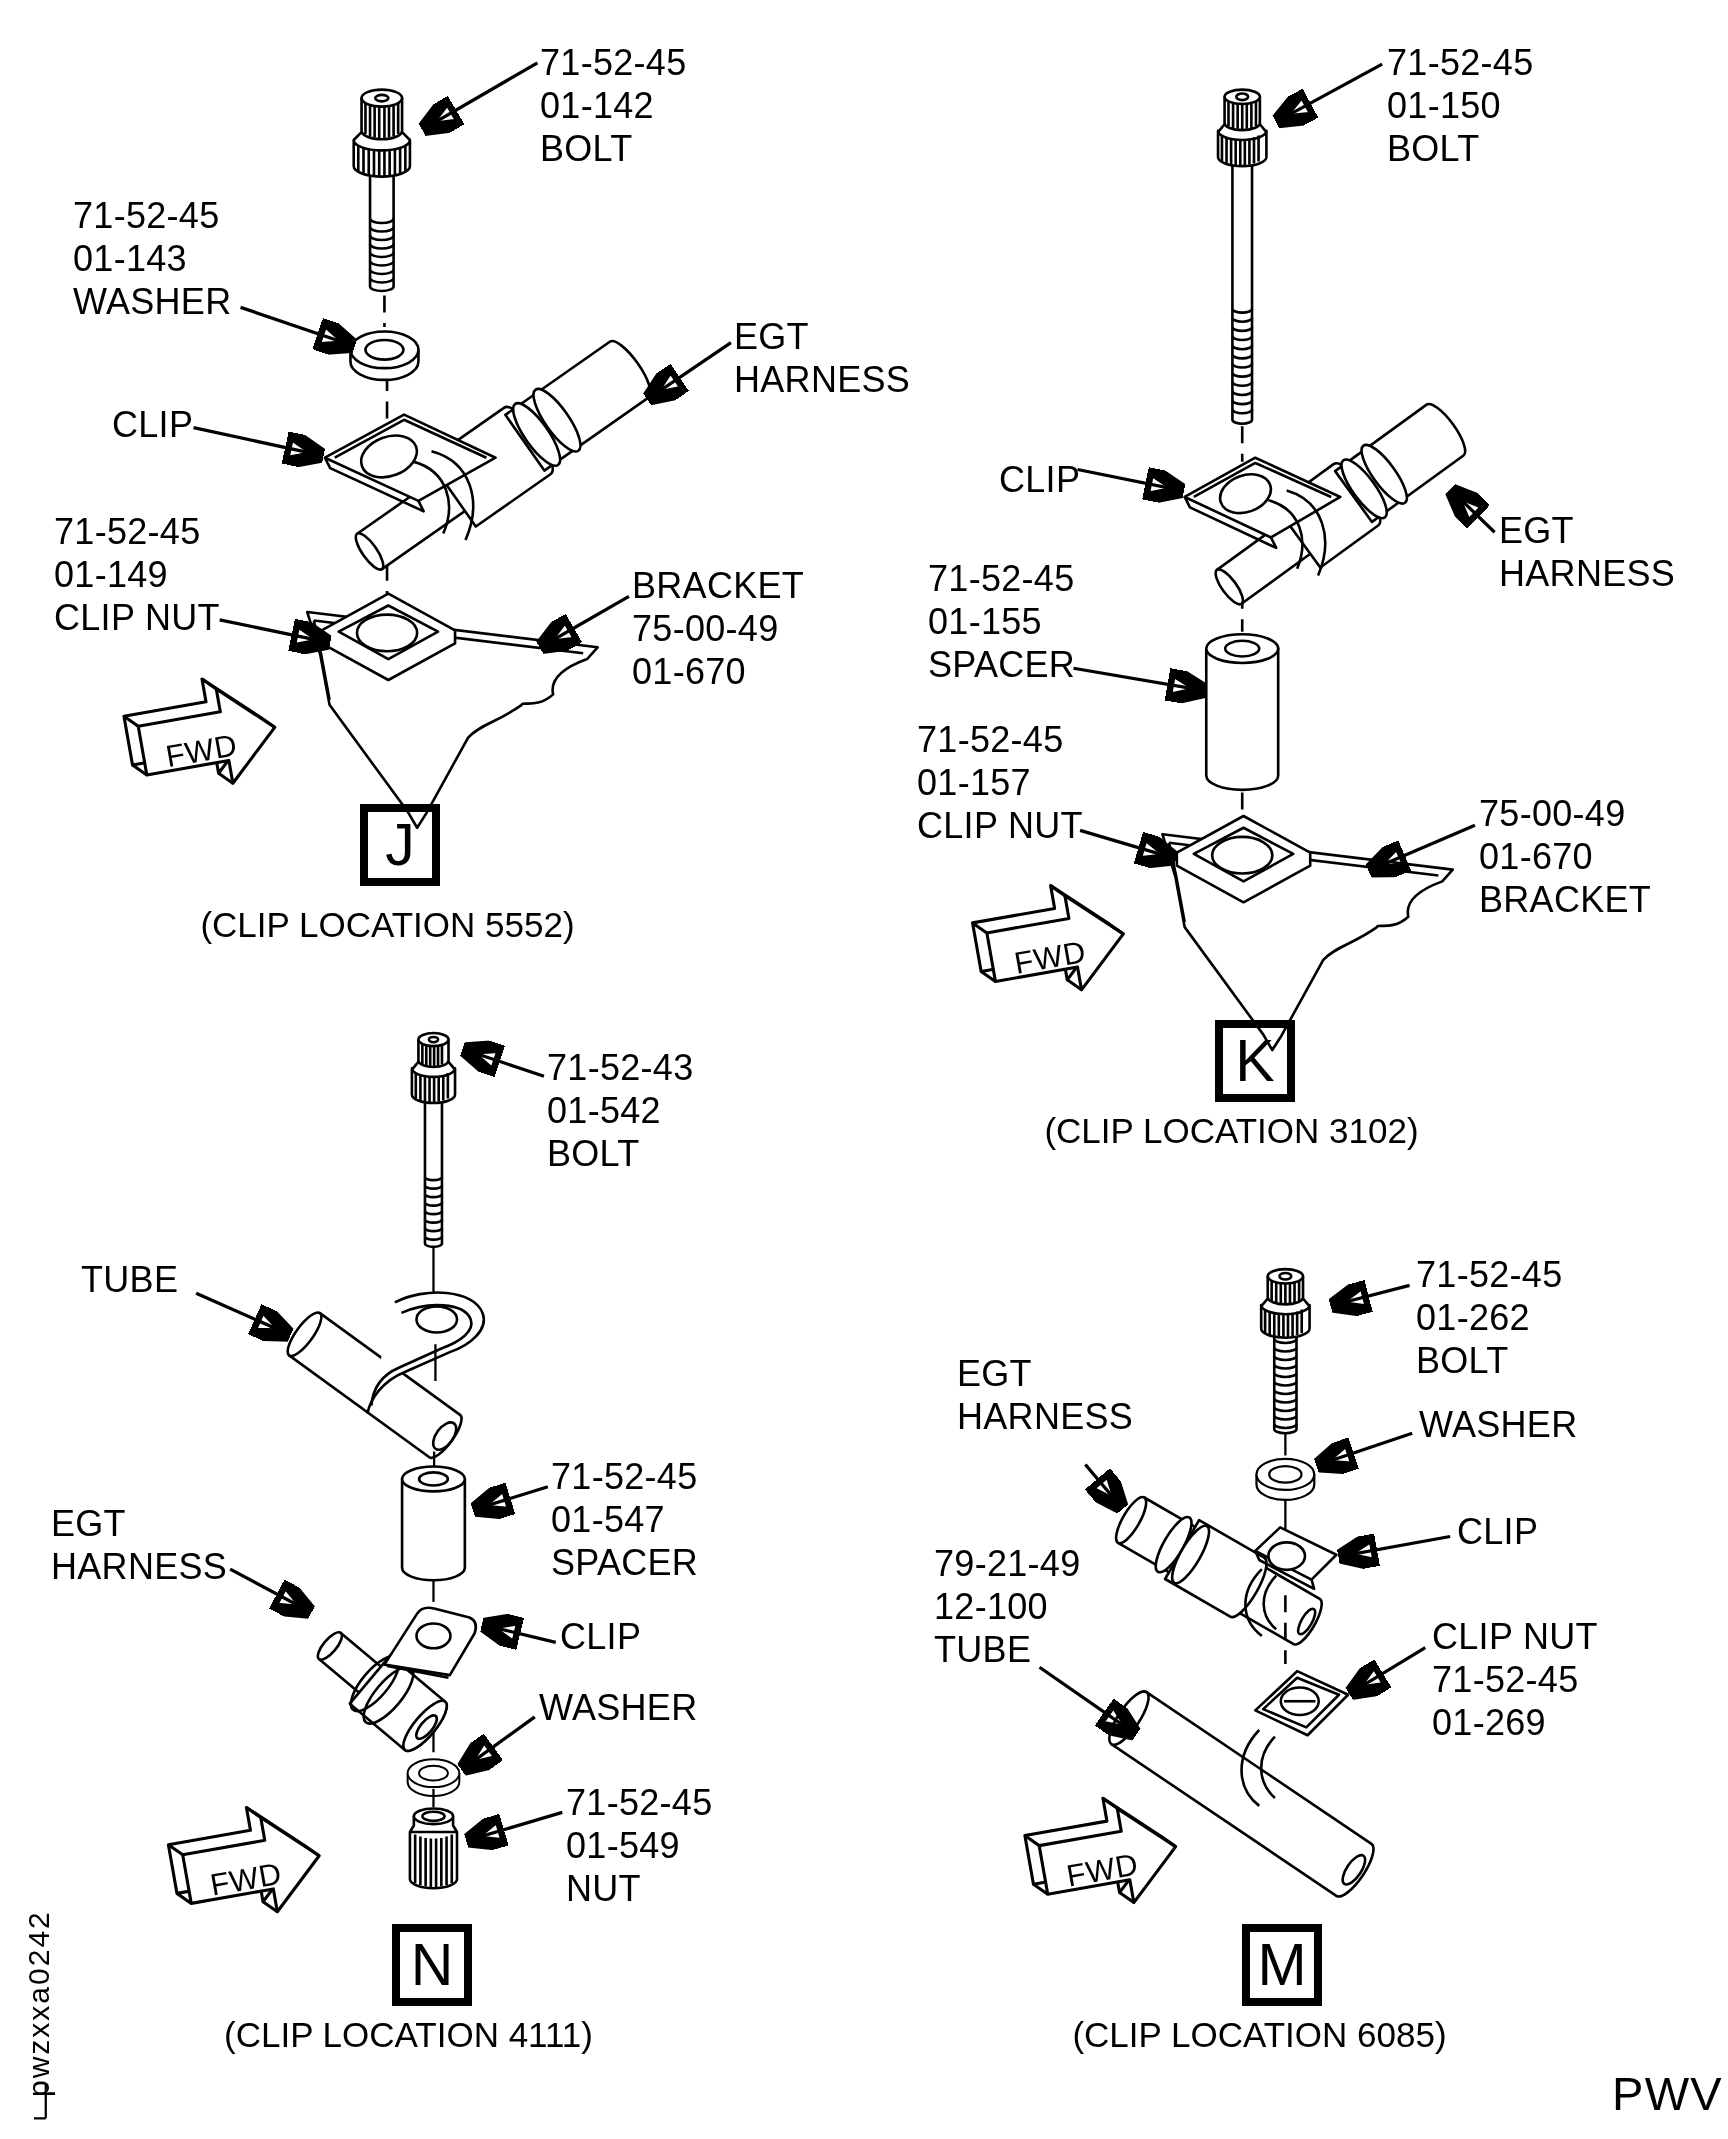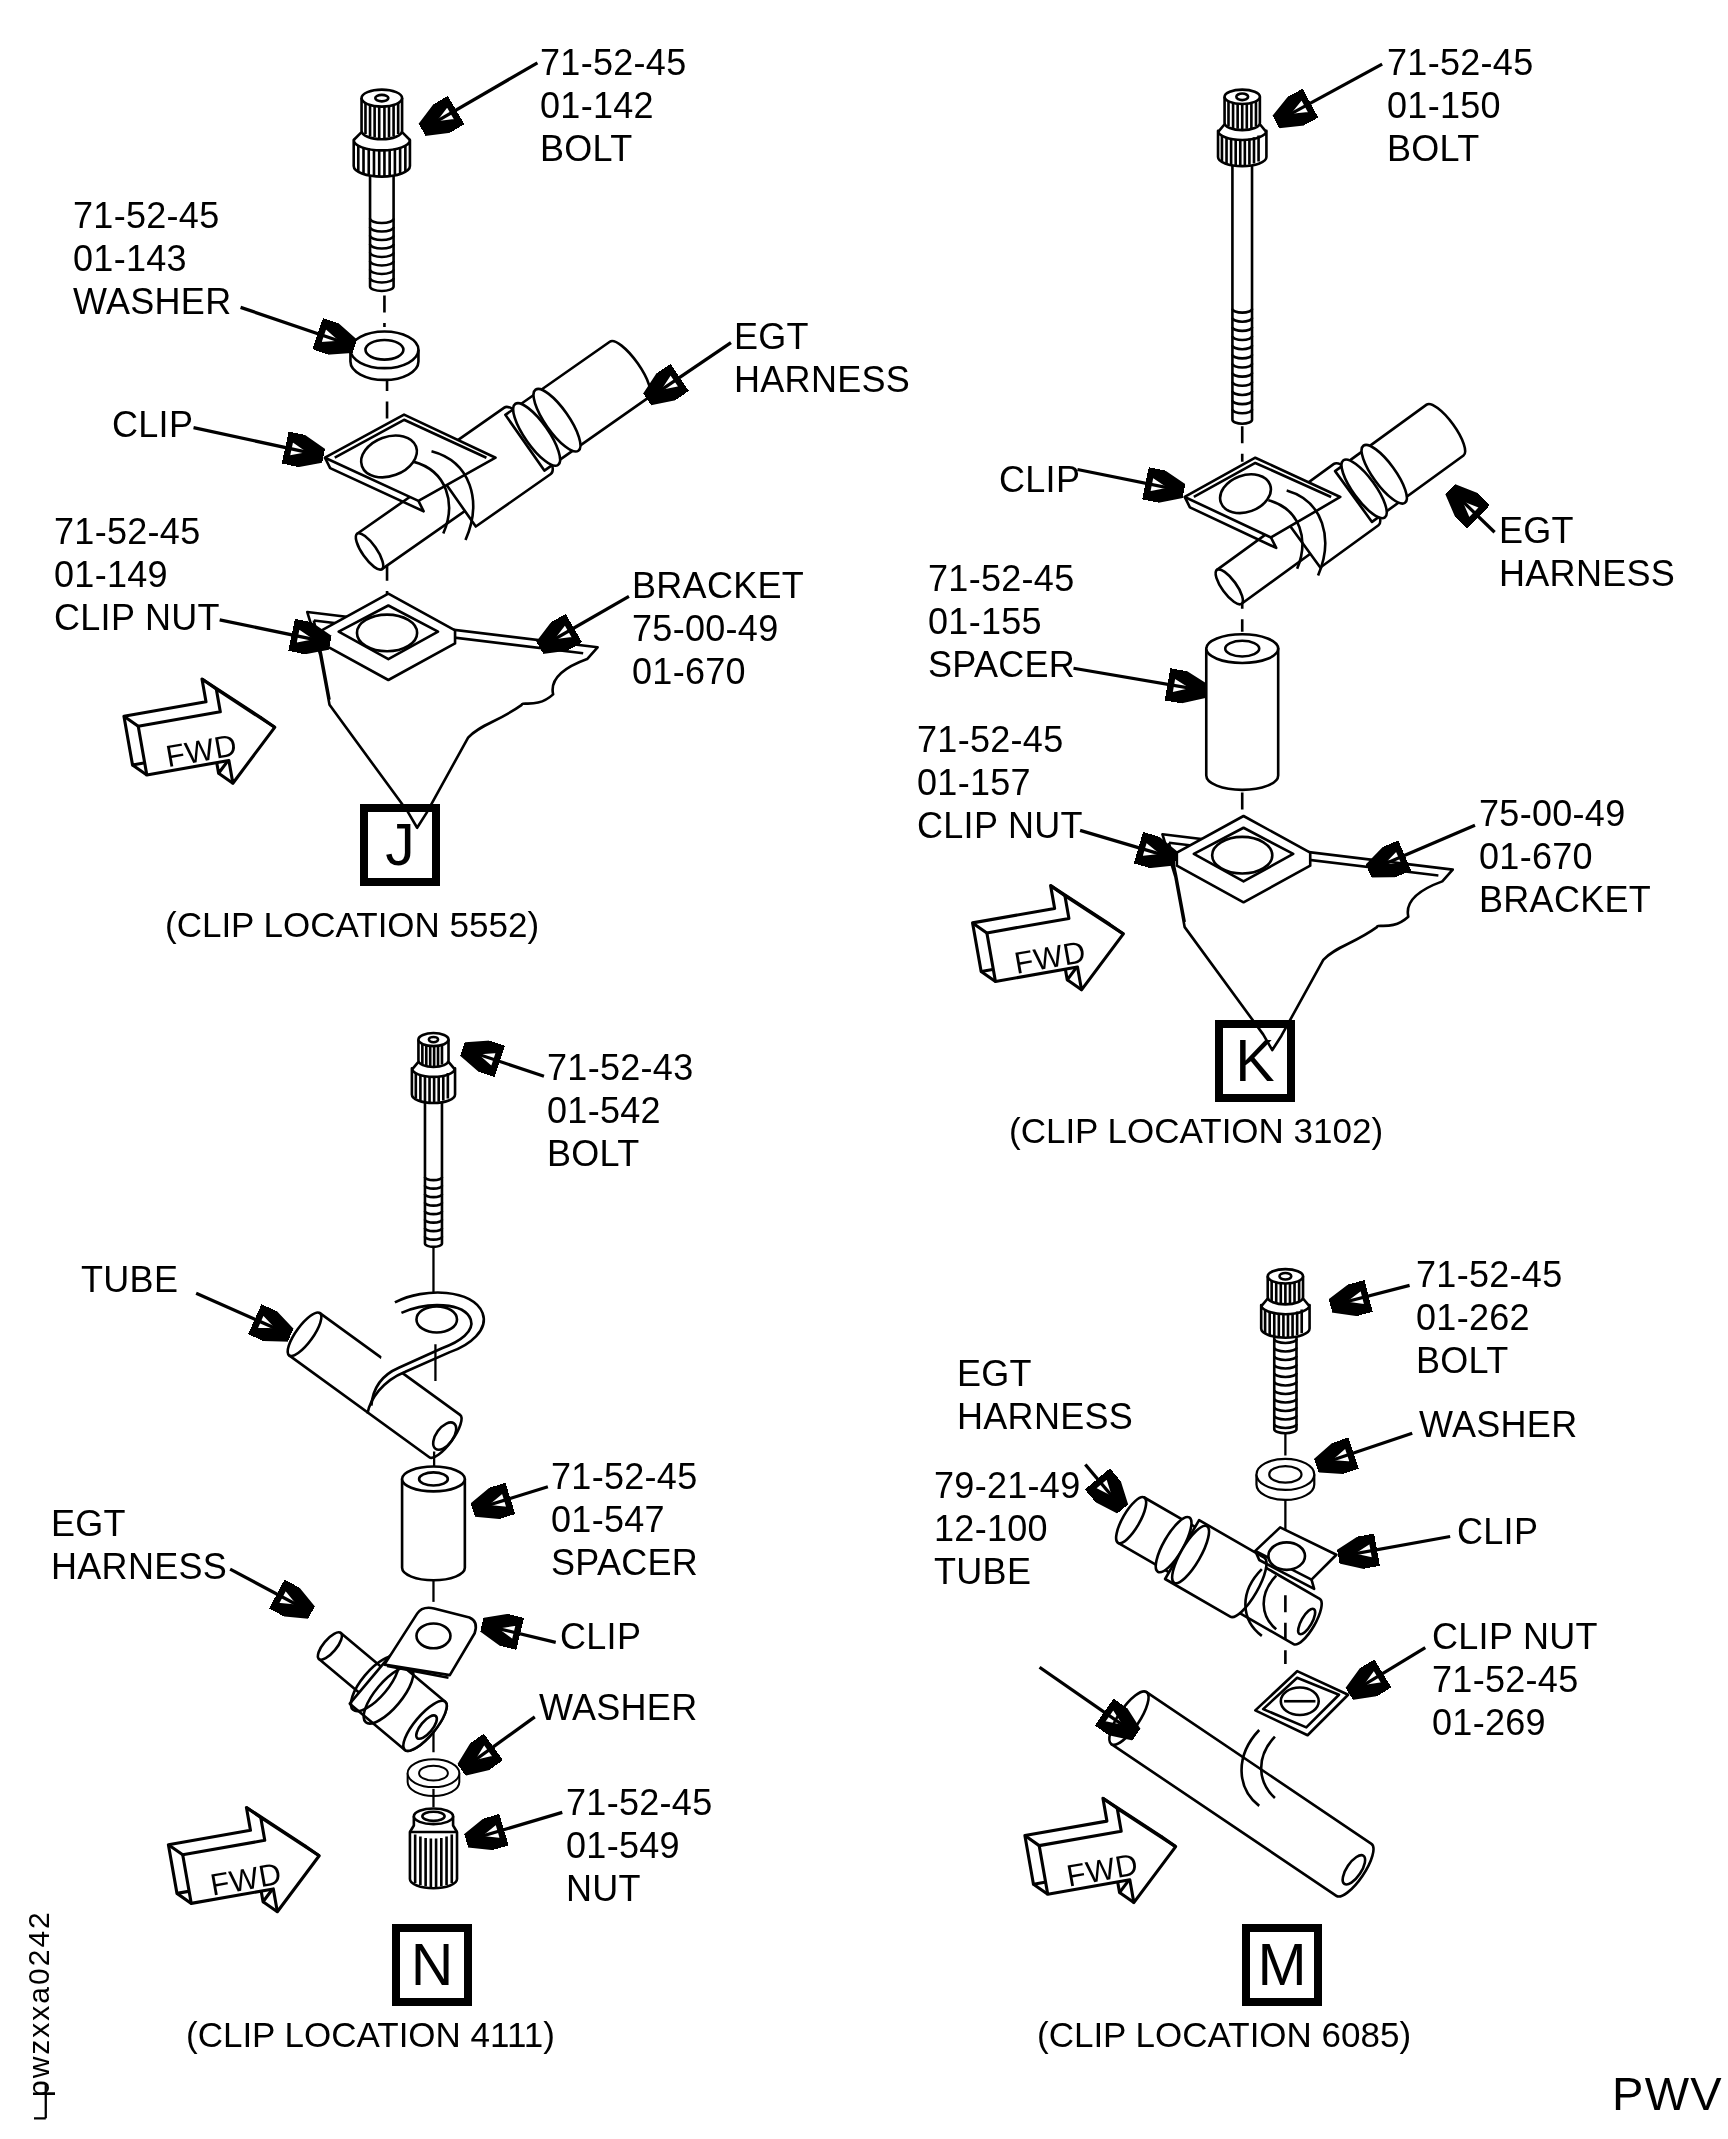--- a/index.html
+++ b/index.html
@@ -8,21 +8,21 @@
          font-family:"Liberation Sans", sans-serif; color:#000; }
   #canvas { position:absolute; left:0; top:0; width:1728px; height:2140px; }
   svg.art { position:absolute; left:0; top:0; }
   .art path, .art ellipse, .art line { fill:none; stroke:#000; stroke-width:4px; stroke-linejoin:round; }
   .art .f { fill:#ffffff; }
   .art .lead { stroke-width:5px; marker-end:url(#ah); }
   .art .dash { stroke-dasharray:26 16; }
   .art .thin { stroke-width:3.5px; }
   .art text.fwdtext { fill:#000; stroke:none; font:47px "Liberation Sans",sans-serif; letter-spacing:1px; }
   .lbl { position:absolute; font-size:36px; line-height:43px; white-space:pre-line; letter-spacing:0.3px; }
-  .cap { position:absolute; width:445px; text-align:left; font-size:35px; white-space:nowrap; }
+  .cap { position:absolute; width:445px; text-align:center; font-size:35px; white-space:nowrap; }
   .letterbox { position:absolute; width:80px; height:82px; border:8.5px solid #000;
                display:flex; align-items:center; justify-content:center;
                font-size:59px; line-height:59px; }
   .vert { position:absolute; left:22px; top:2097px; transform-origin:0 0;
           transform:rotate(-90deg); font-size:30px; letter-spacing:2px; }
   .pwv { position:absolute; left:1612px; top:2066px; font-size:47px; letter-spacing:1.3px; }
 </style>
 </head>
 <body>
 
@@ -358,21 +358,21 @@
 </div>
 
 <div>
   <div class="lbl" style="left:1416px;top:1253px">71-52-45
 01-262
 BOLT</div>
   <div class="lbl" style="left:957px;top:1352px">EGT
 HARNESS</div>
   <div class="lbl" style="left:1419px;top:1403px">WASHER</div>
   <div class="lbl" style="left:1457px;top:1510px">CLIP</div>
-  <div class="lbl" style="left:934px;top:1464px">79-21-49
+  <div class="lbl" style="left:934px;top:1542px">79-21-49
 12-100
 TUBE</div>
   <div class="lbl" style="left:1432px;top:1615px">CLIP NUT
 71-52-45
 01-269</div>
   <div class="letterbox" style="left:1242px;top:1924px">
     <span>M</span>
   </div>
   <div class="cap" style="left:1037px;top:2015px">(CLIP LOCATION 6085)</div>
 </div>

